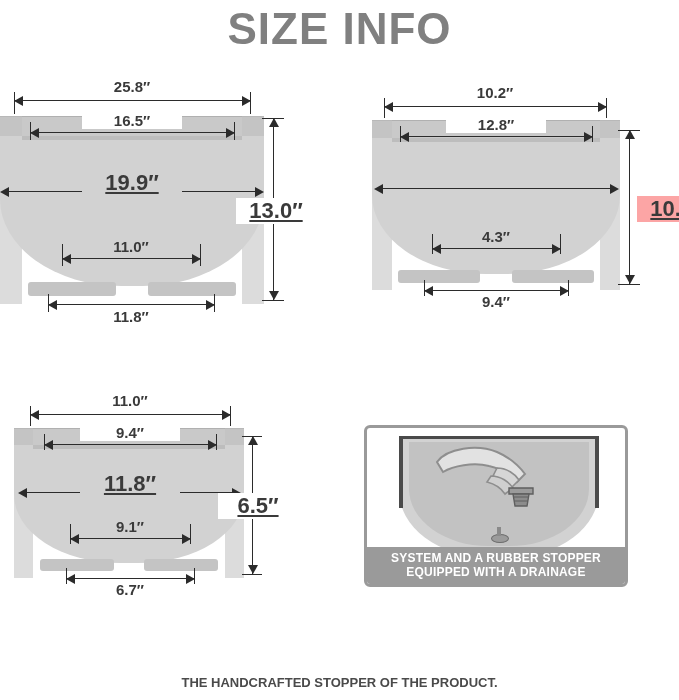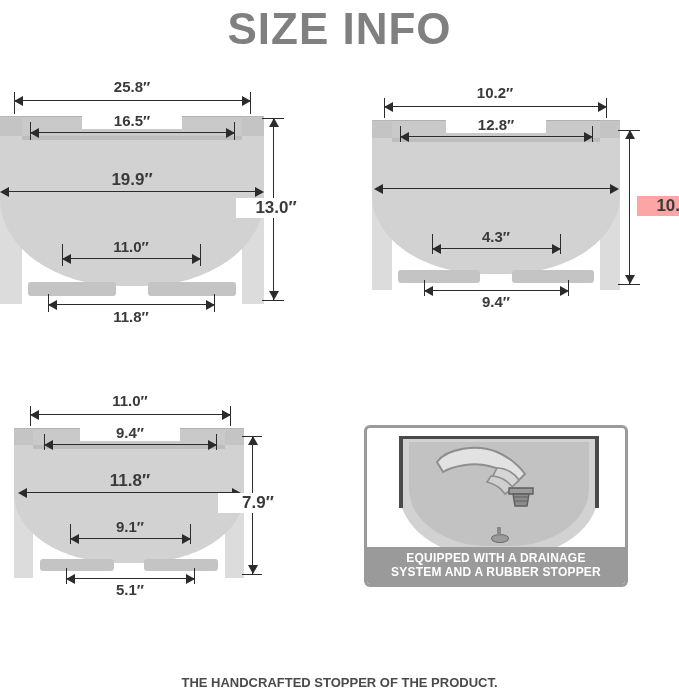--- a/index.html
+++ b/index.html
@@ -61,21 +61,21 @@
   .arrow.up{border-left:5px solid transparent;border-right:5px solid transparent;border-bottom:9px solid #2b2b2b;}
   .arrow.down{border-left:5px solid transparent;border-right:5px solid transparent;border-top:9px solid #2b2b2b;}
   .dim-label{
     position:absolute;
     font-size:15px;
     font-weight:bold;
     color:#3a3a3a;
     white-space:nowrap;
     text-align:center;
   }
-  .dim-label.big{font-size:17px;}
+  .dim-label.big{font-size:22px;text-decoration:underline;}
 
   
   .drain-panel{
     position:absolute;
     border:3px solid #9a9a9a;
     border-radius:6px;
     background:#ffffff;
     box-sizing:border-box;
     overflow:hidden;
   }
@@ -270,28 +270,28 @@
   <div class="dim-h" style="left:70px;top:146px;width:121px;"></div>
   <div class="arrow left" style="left:70px;top:142px;"></div>
   <div class="arrow right" style="left:182px;top:142px;"></div>
   <div class="dim-label" style="left:80px;top:126px;width:100px;background:#d2d2d2;">9.1″</div>
 
   <div class="tick-v" style="left:66px;top:176px;height:16px;"></div>
   <div class="tick-v" style="left:194px;top:176px;height:16px;"></div>
   <div class="dim-h" style="left:66px;top:186px;width:129px;"></div>
   <div class="arrow left" style="left:66px;top:182px;"></div>
   <div class="arrow right" style="left:186px;top:182px;"></div>
-  <div class="dim-label" style="left:80px;top:189px;width:100px;background:#fff;">5.1″</div>
+  <div class="dim-label" style="left:80px;top:189px;width:100px;background:#fff;">6.7″</div>
 
   <div class="tick-h" style="left:242px;top:44px;width:20px;"></div>
   <div class="tick-h" style="left:242px;top:182px;width:20px;"></div>
   <div class="dim-v" style="left:252px;top:44px;height:138px;"></div>
   <div class="arrow up" style="left:248px;top:44px;"></div>
   <div class="arrow down" style="left:248px;top:173px;"></div>
-  <div class="dim-label big" style="left:218px;top:101px;width:80px;background:#fff;">7.9″</div>
+  <div class="dim-label big" style="left:218px;top:101px;width:80px;background:#fff;">6.5″</div>
 </div>
 
 <div class="drain-panel" style="left:364px;top:425px;width:264px;height:162px;">
   <div class="drain-pot" style="left:32px;top:8px;width:200px;height:118px;"></div>
   <div class="drain-wall" style="left:32px;top:8px;width:4px;height:72px;"></div>
   <div class="drain-wall" style="left:228px;top:8px;width:4px;height:72px;"></div>
   <div class="drain-inner" style="left:42px;top:14px;width:180px;height:104px;"></div>
 
   <svg class="hand" style="left:66px;top:14px;" width="110" height="66" viewBox="0 0 110 66">
     <path d="M4 20 C14 6, 44 2, 64 10 C78 16, 86 24, 92 32 L84 40 C76 32, 66 26, 56 24 C40 20, 20 24, 10 30 Z" fill="#e2e2e2" stroke="#8e8e8e" stroke-width="2"></path>
@@ -303,20 +303,20 @@
     <path d="M6 4 L30 4 L30 10 L6 10 Z" fill="#9b9b9b" stroke="#5f5f5f" stroke-width="1.4"></path>
     <path d="M10 10 L26 10 L24 22 L12 22 Z" fill="#8c8c8c" stroke="#5f5f5f" stroke-width="1.4"></path>
     <line x1="10" y1="13" x2="26" y2="13" stroke="#5f5f5f" stroke-width="1"></line>
     <line x1="11" y1="17" x2="25" y2="17" stroke="#5f5f5f" stroke-width="1"></line>
   </svg>
 
   <div class="stopper" style="left:124px;top:106px;width:16px;height:7px;border-radius:50%;"></div>
   <div class="stopper-stem" style="left:130px;top:99px;width:4px;height:9px;"></div>
 
   <div class="drain-caption">
+    <div>SYSTEM AND A RUBBER STOPPER</div>
     <div>EQUIPPED WITH A DRAINAGE</div>
-    <div>SYSTEM AND A RUBBER STOPPER</div>
   </div>
 </div>
 
 <div class="note">
   <div>THE HANDCRAFTED STOPPER OF THE PRODUCT.</div>
 </div>
 
 </body></html>

